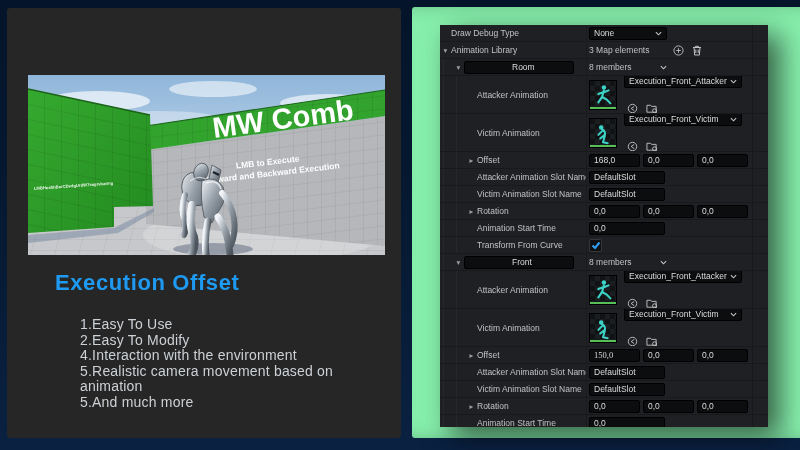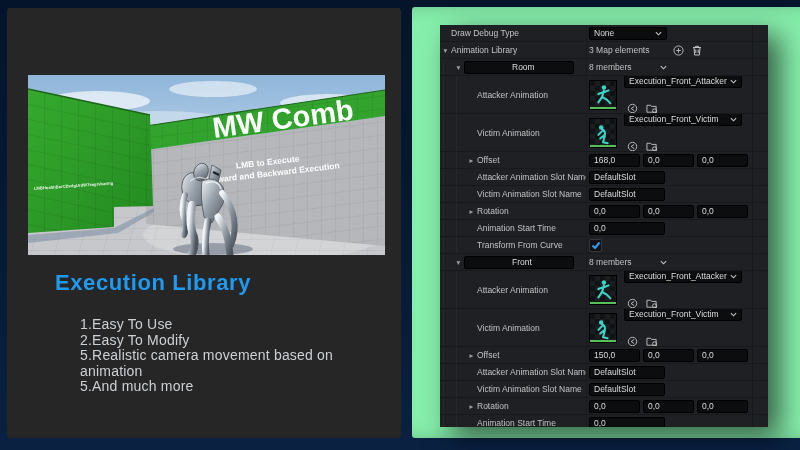--- a/index.html
+++ b/index.html
@@ -139,24 +139,25 @@
           <path d="M34 22 Q48 16 55 28 Q59 40 52 50 Q46 58 44 64 L36 58 Q32 38 34 22 Z" fill="url(#met)"></path>
           <path d="M54 34 Q64 46 66 60 Q68 74 63 86" stroke="url(#met)" stroke-width="6" fill="none" stroke-linecap="round"></path>
           <path d="M50 58 Q58 70 60 82 L62 95" stroke="url(#met)" stroke-width="7" fill="none" stroke-linecap="round"></path>
           <path d="M40 62 Q36 78 38 95" stroke="url(#met)" stroke-width="7" fill="none" stroke-linecap="round"></path>
           <path d="M38 24 Q50 20 53 30" stroke="#ffffff" opacity=".7" stroke-width="1.4" fill="none"></path>
           <path d="M22 22 Q30 16 38 20" stroke="#ffffff" opacity=".6" stroke-width="1.2" fill="none"></path>
         </g>
       </svg>
     </div>
 
-    <div class="exec-title">Execution Library</div>
+    <div class="exec-title">Execution Offset</div>
     <div class="features">
         <div>1.Easy To Use</div>
         <div>2.Easy To Modify</div>
+        <div>4.Interaction with the environment</div>
         <div>5.Realistic camera movement based on animation</div>
         <div>5.And much more</div>
       </div>
   </div>
 
   <div class="right-panel">
     <div class="dp">
         <div class="row">
           <div class="name">
             <div class="exp"></div>
@@ -478,21 +479,21 @@
           <div class="gut"></div>
         </div>
         <div class="row">
           <div class="name">
             <div class="g"></div>
             <div class="g"></div>
             <div class="exp">▸</div>
             <div class="lbl">Offset</div>
           </div>
           <div class="val">
-            <div class="ibox" style="width: 51px; margin-right: 3px;">150,0</div>
+            <div class="ibox" style="width: 51px; margin-right: 3px; font-family: Liberation Serif, serif;">150,0</div>
             <div class="ibox" style="width: 51px; margin-right: 3px;">0,0</div>
             <div class="ibox" style="width: 51px; margin-right: 3px;">0,0</div>
           </div>
           <div class="gut"></div>
         </div>
         <div class="row">
           <div class="name">
             <div class="g"></div>
             <div class="g"></div>
             <div class="exp"></div>

